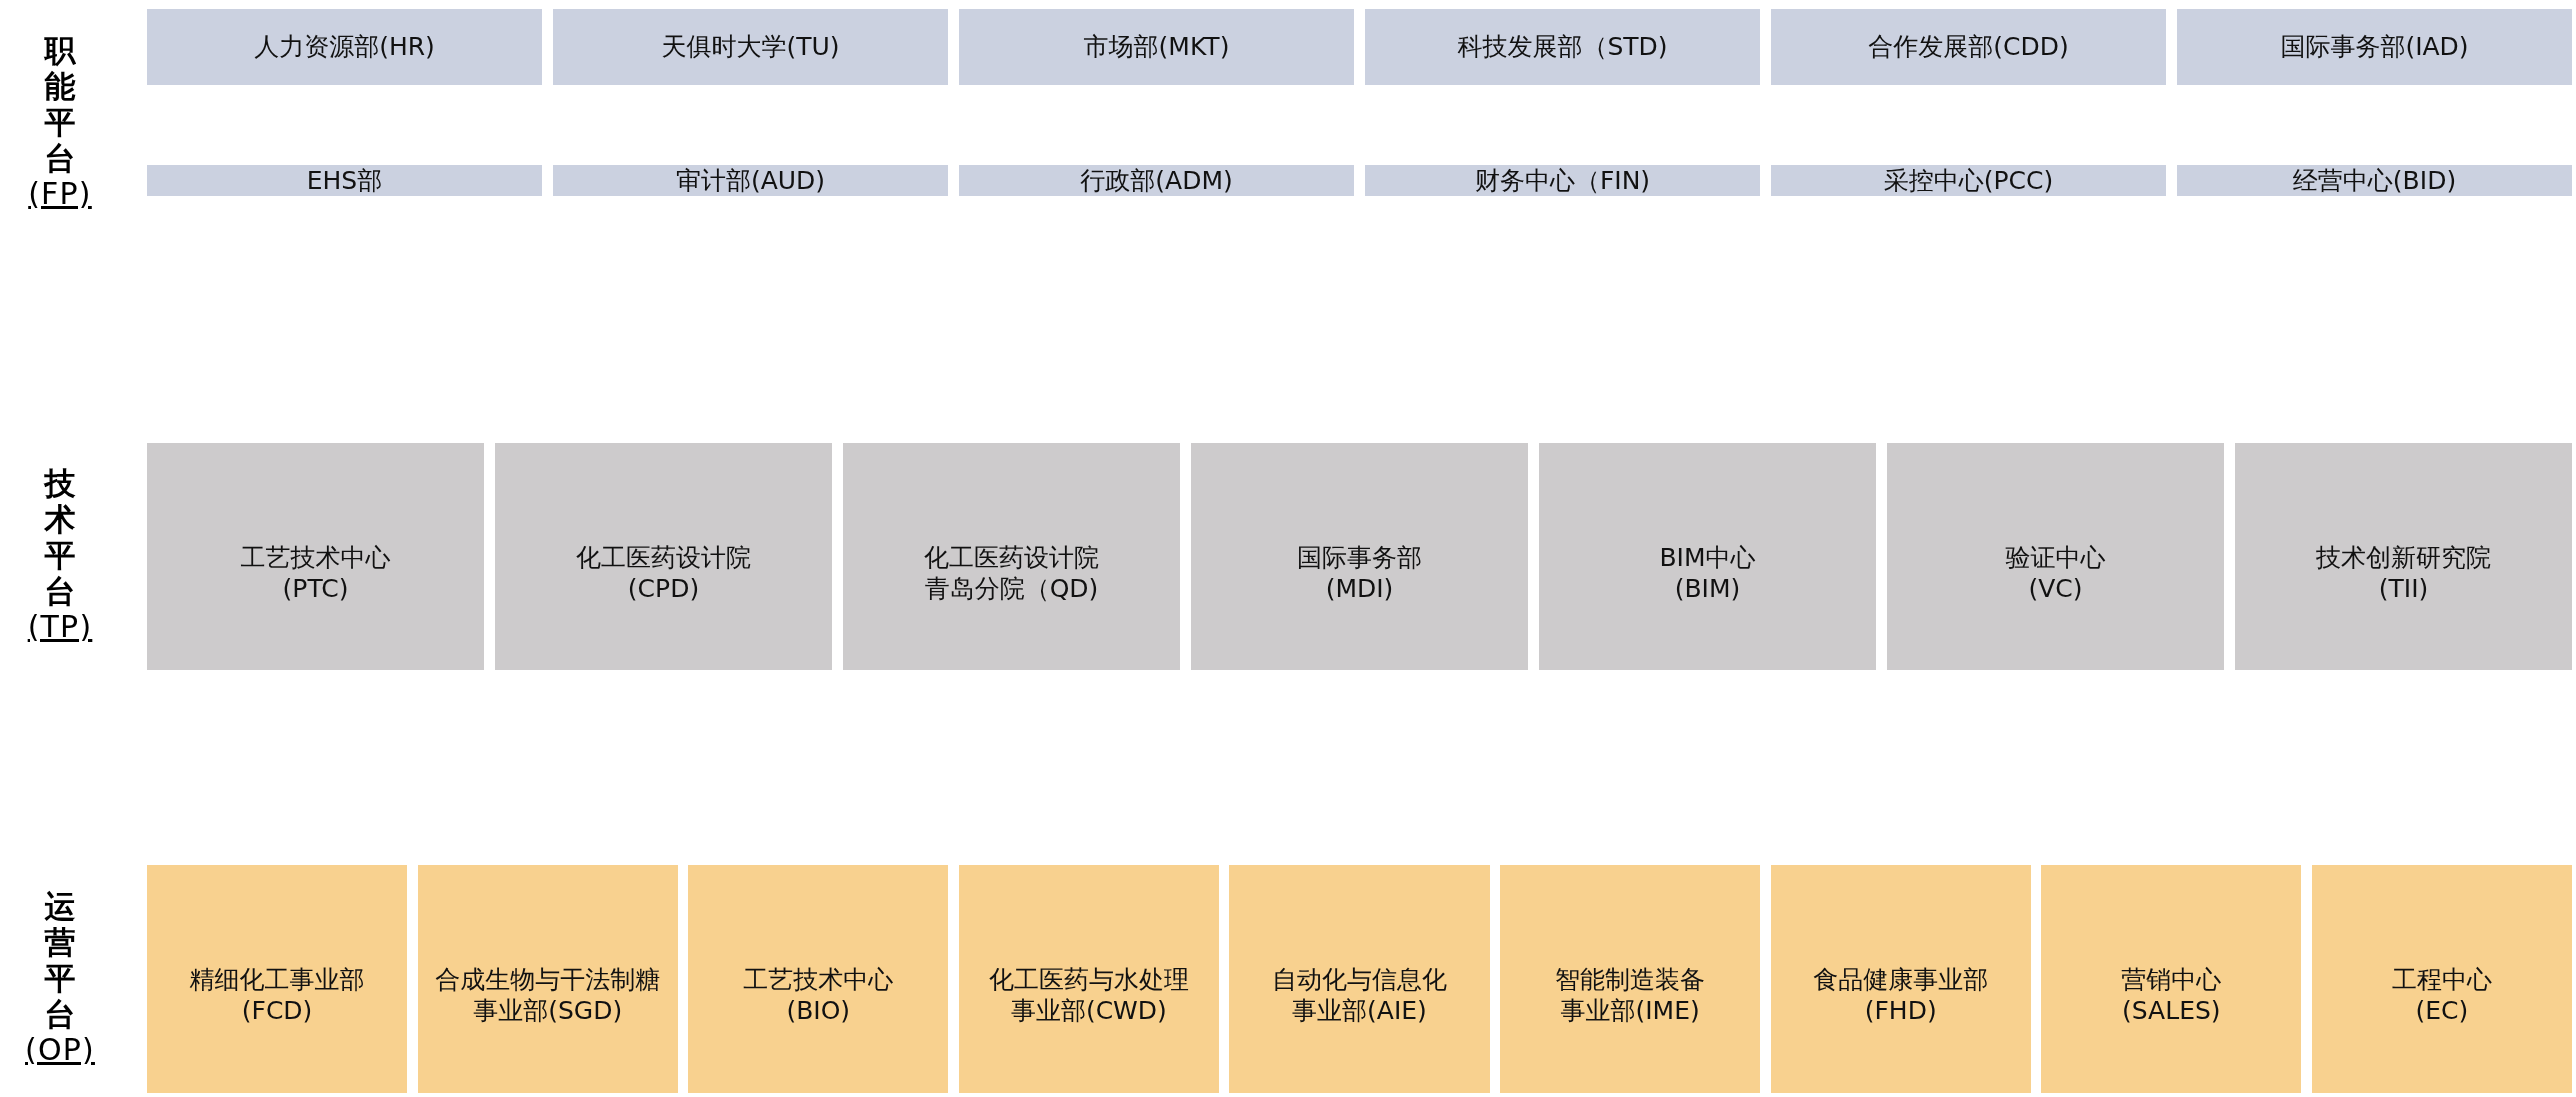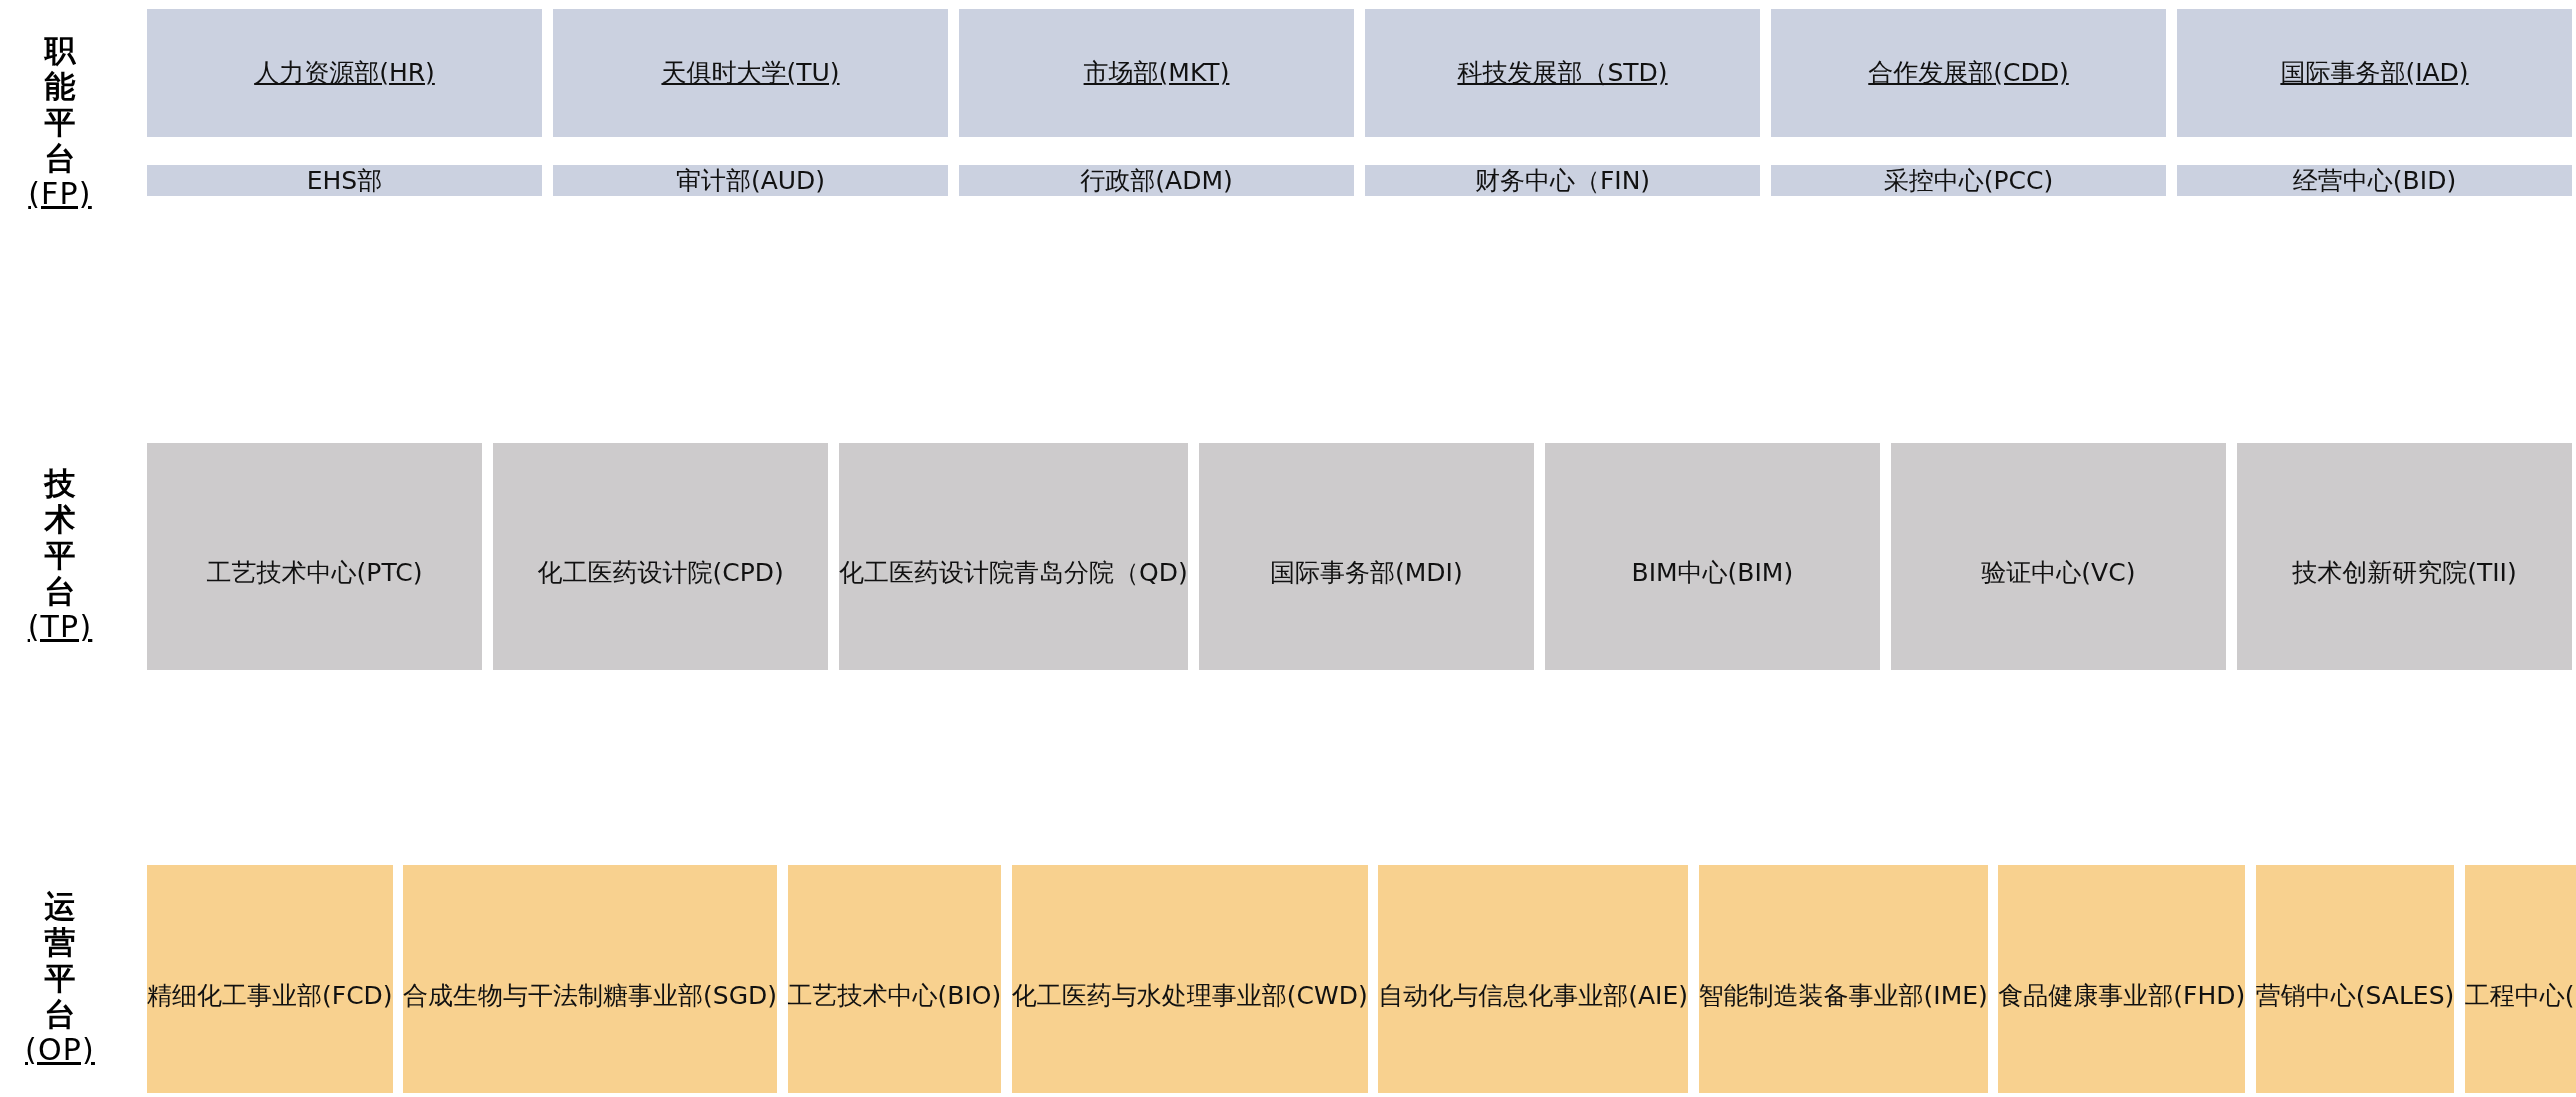--- a/index.html
+++ b/index.html
@@ -55,40 +55,40 @@
     text-align: center;
     font-size: 25px;
     line-height: 31px;
     color: #111111;
     box-sizing: border-box;
     cursor: pointer;
     white-space: nowrap;
   }
   .box .inner {
     display: flex;
-    flex-direction: row;
+    flex-direction: column;
     align-items: center;
     margin-top: 32px;
   }
   .fp .box { background: #cbd1e0; }
   .tp .box { background: #cdcbcc; }
   .op .box { background: #f8d18f; }
 </style>
 </head>
 <body>
 
 <div class="platform-label" style="top:32px;">
   <span class="ch">职</span>
   <span class="ch">能</span>
   <span class="ch">平</span>
   <span class="ch">台</span>
   <span class="code">(FP)</span>
 </div>
 
-<div class="row fp" style="top:8.7px;height:128px;text-decoration:underline;">
+<div class="row fp" style="top:8.7px;height:76px;">
   <div class="box">
       <span>人力资源部(HR)</span>
     </div>
   <div class="box">
       <span>天俱时大学(TU)</span>
     </div>
   <div class="box">
       <span>市场部(MKT)</span>
     </div>
   <div class="box">

